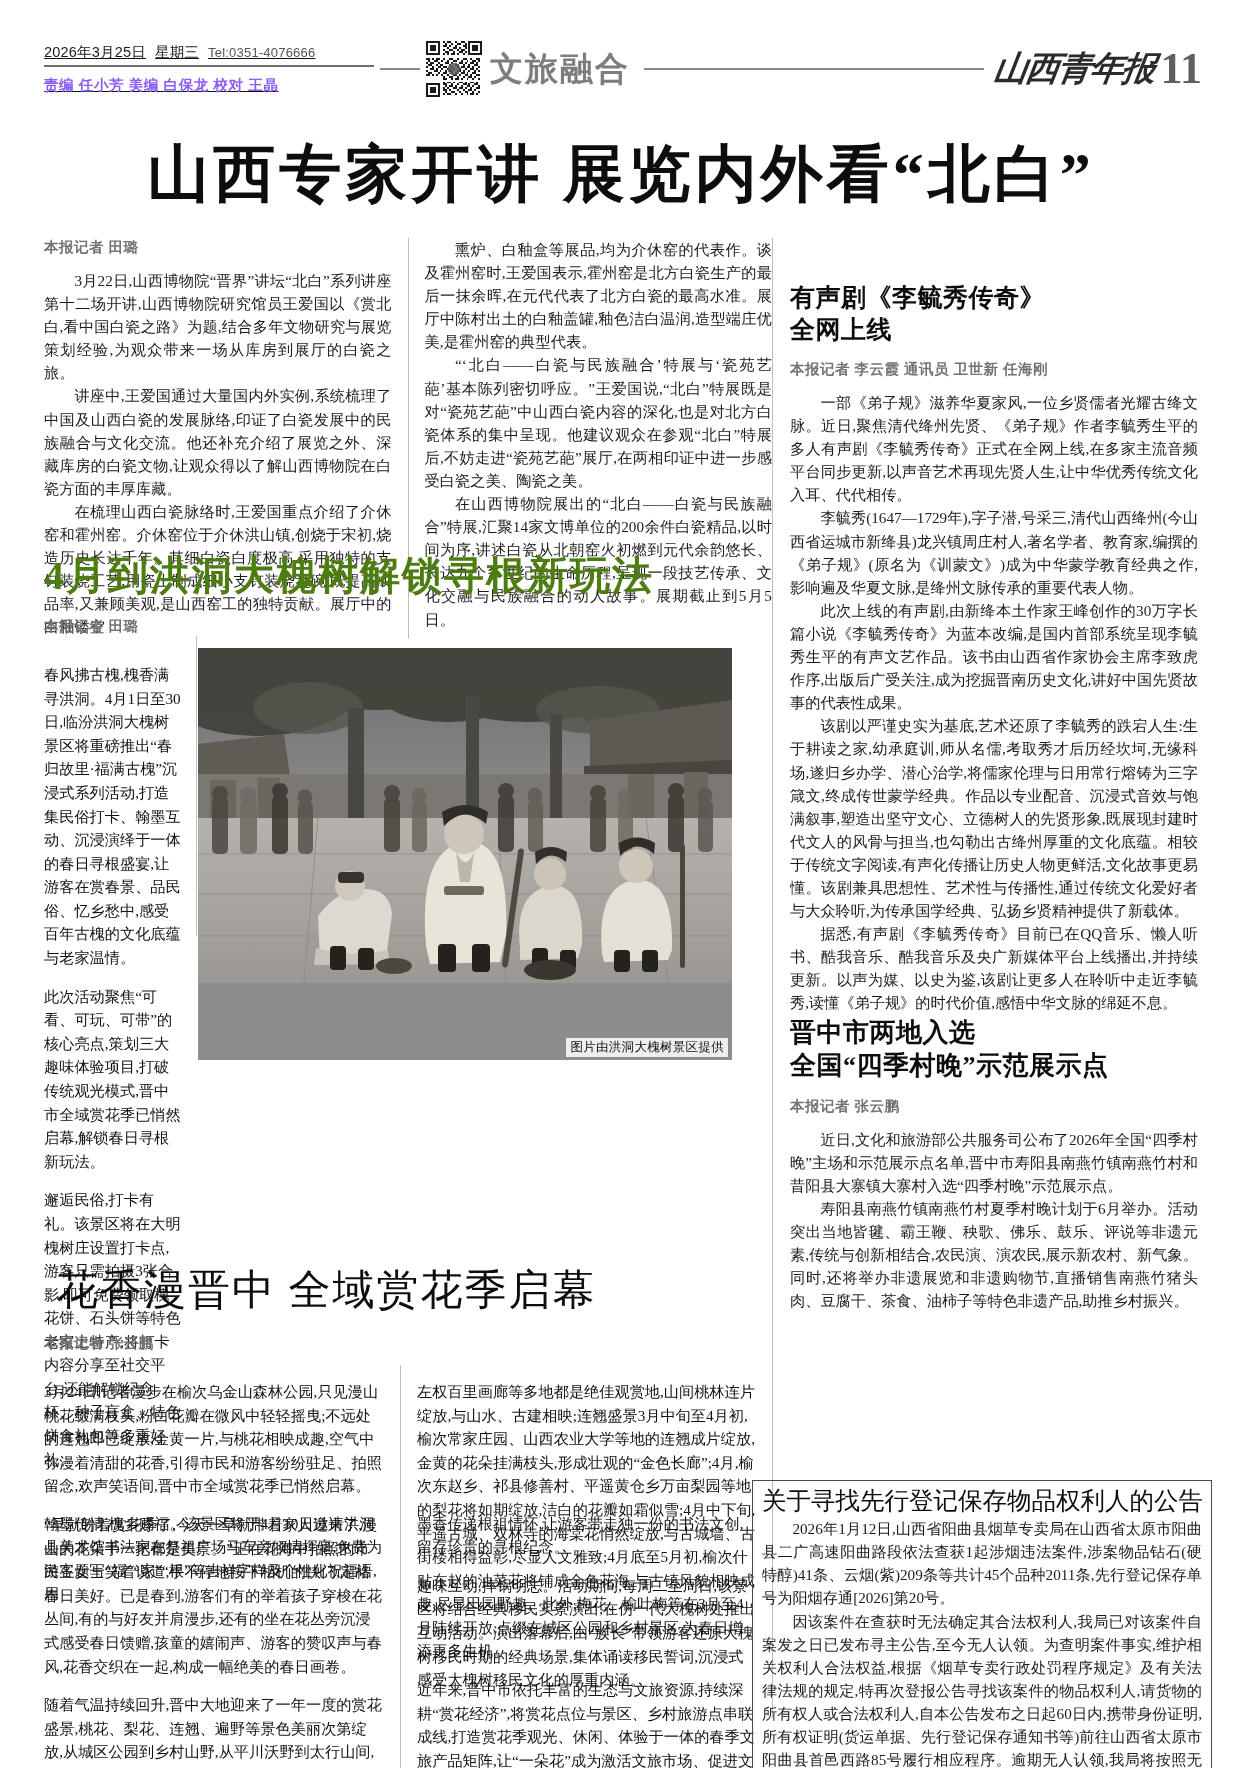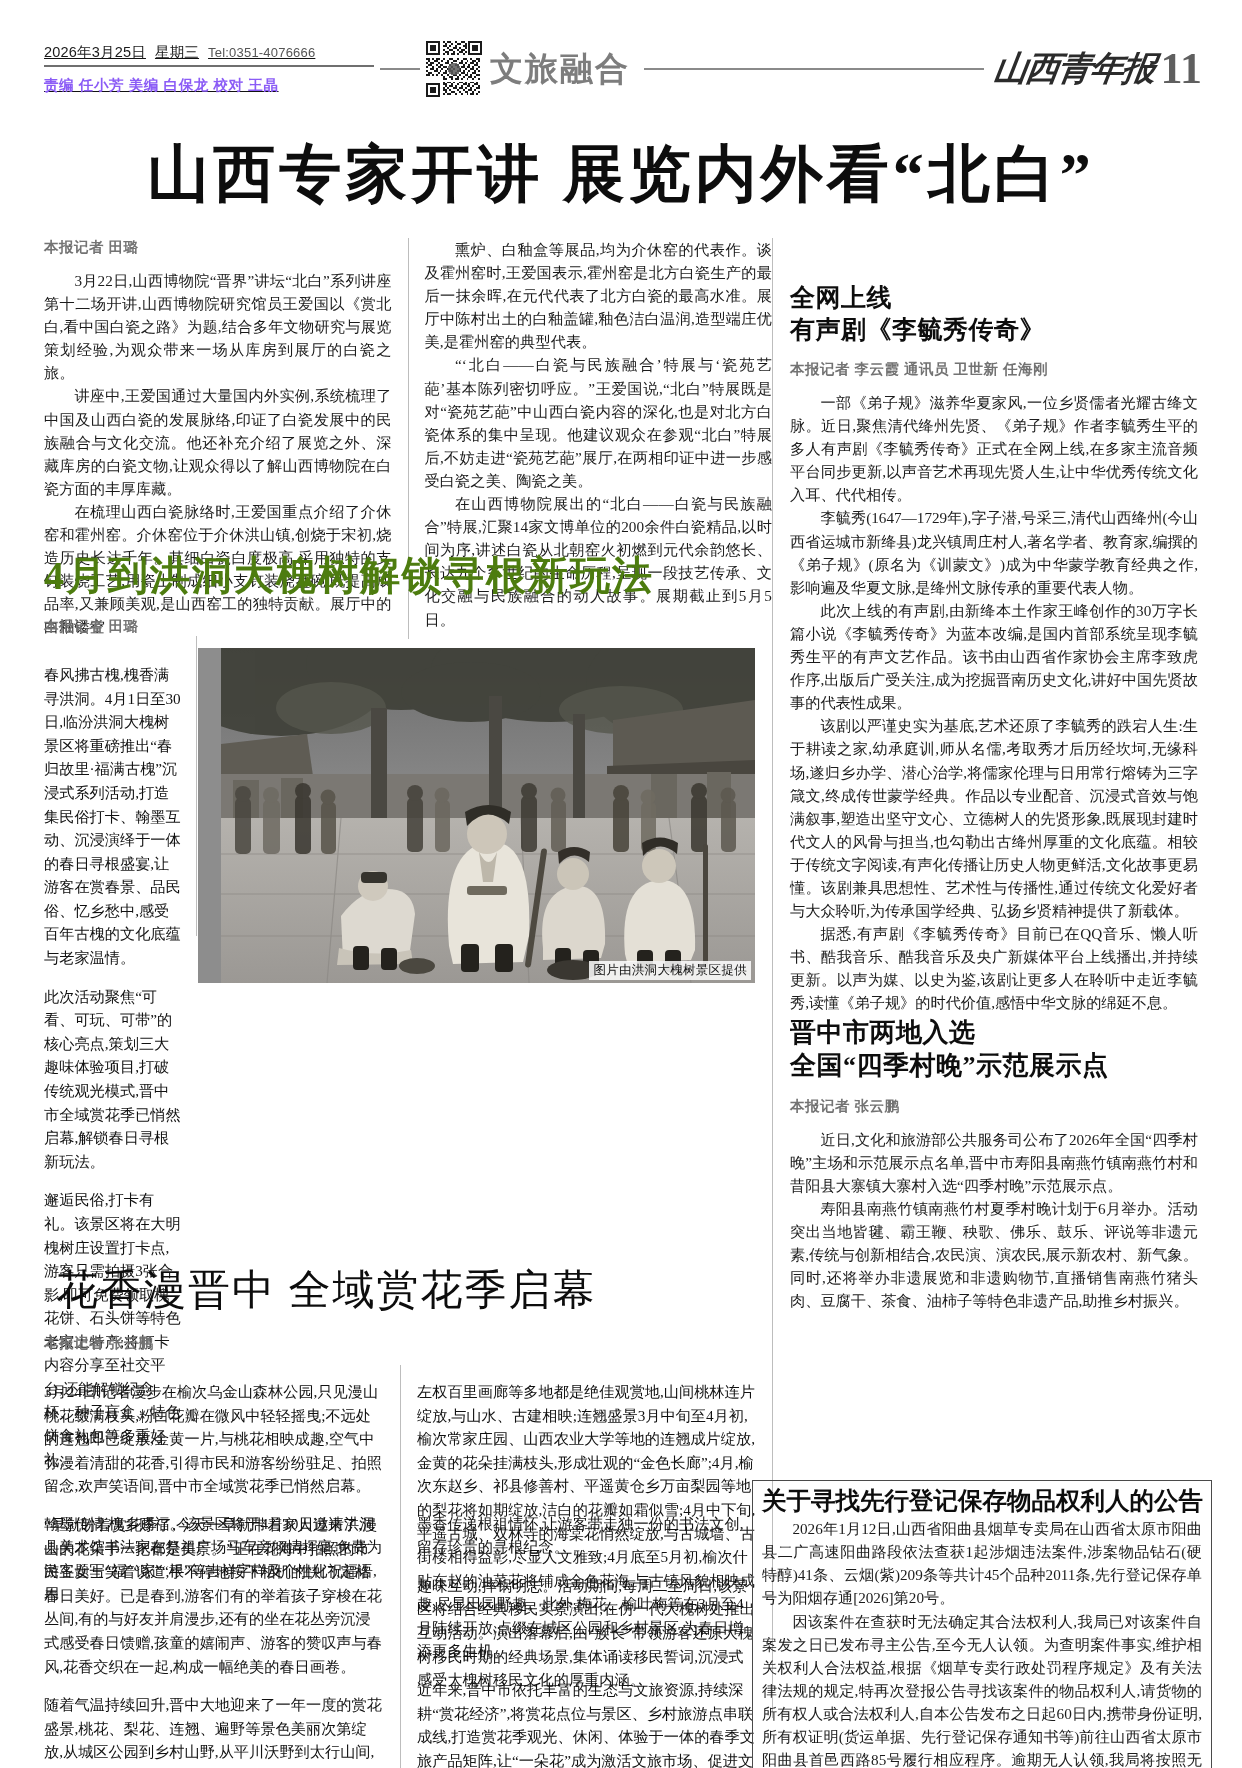--- a/index.html
+++ b/index.html
@@ -194,21 +194,21 @@
 
   
   .notice {
     border: 1.5px solid #4a4a4a;
     padding: 6px 9px 9px 9px;
     box-sizing: border-box;
     margin-top: 10px;
   }
   .notice-title {
     font-family: "Liberation Serif", serif;
-    font-weight: bold;
+    font-weight: normal;
     font-size: 24.5px;
     text-align: right;
     letter-spacing: 0px;
     line-height: 1.15;
     color: #0d0d0d;
     margin-bottom: 2px;
     white-space: nowrap;
   }
   .notice p {
     margin: 0;
@@ -485,21 +485,21 @@
 
     <div style="display:flex;">
 
       <div style="width:140px; flex:0 0 140px;">
         <p style="font-size:15.2px; line-height:1.55;">春风拂古槐,槐香满寻洪洞。4月1日至30日,临汾洪洞大槐树景区将重磅推出“春归故里·福满古槐”沉浸式系列活动,打造集民俗打卡、翰墨互动、沉浸演绎于一体的春日寻根盛宴,让游客在赏春景、品民俗、忆乡愁中,感受百年古槐的文化底蕴与老家温情。</p>
         <p style="font-size:15.2px; line-height:1.55;">此次活动聚焦“可看、可玩、可带”的核心亮点,策划三大趣味体验项目,打破传统观光模式,晋中市全域赏花季已悄然启幕,解锁春日寻根新玩法。</p>
         <p style="font-size:15.2px; line-height:1.55;">邂逅民俗,打卡有礼。该景区将在大明槐树庄设置打卡点,游客只需拍摄3张合影,即可免费领取槐花饼、石头饼等特色老家土特产;将打卡内容分享至社交平台,还能解锁纪念杯、种子盲盒、特色饼食礼包等多重好礼。</p>
       </div>
 
       <div style="width:534px; flex:0 0 534px; margin-left:14px;">
-        <div class="photo-wrap" style="height:335px;padding-left:23px;">
+        <div class="photo-wrap" style="height:412px;">
           <svg width="534" height="335" viewBox="0 0 534 335" preserveAspectRatio="none">
             <defs>
               <linearGradient id="skyG" x1="0" y1="0" x2="0" y2="1">
                 <stop offset="0%" stop-color="#6d6d6d"></stop>
                 <stop offset="55%" stop-color="#8f8f8f"></stop>
                 <stop offset="100%" stop-color="#b9b9b9"></stop>
               </linearGradient>
               <linearGradient id="grndG" x1="0" y1="0" x2="0" y2="1">
                 <stop offset="0%" stop-color="#b5b2ad"></stop>
                 <stop offset="100%" stop-color="#9b9894"></stop>
@@ -682,22 +682,22 @@
       <div class="colsep"></div>
       <div style="width:340px; flex:0 0 340px;">
         <p style="font-size:15.2px; line-height:1.55;">左权百里画廊等多地都是绝佳观赏地,山间桃林连片绽放,与山水、古建相映;连翘盛景3月中旬至4月初,榆次常家庄园、山西农业大学等地的连翘成片绽放,金黄的花朵挂满枝头,形成壮观的“金色长廊”;4月,榆次东赵乡、祁县修善村、平遥黄仓乡万亩梨园等地的梨花将如期绽放,洁白的花瓣如霜似雪;4月中下旬,平遥古城、双林寺的海棠花悄然绽放,与古城墙、古街楼相得益彰,尽显人文雅致;4月底至5月初,榆次什贴东赵的油菜花将铺成金色花海,与古镇风貌相映成趣,尽显田园野趣。此外,梅花、榆叶梅等在3月至4月陆续开放,点缀在城区公园和乡村景区,为春日增添更多生机。</p>
         <p style="font-size:15.2px; line-height:1.55;">近年来,晋中市依托丰富的生态与文旅资源,持续深耕“赏花经济”,将赏花点位与景区、乡村旅游点串联成线,打造赏花季观光、休闲、体验于一体的春季文旅产品矩阵,让“一朵花”成为激活文旅市场、促进文农文旅融合,助力乡村振兴的重要纽带。如今,全域花海赏花盛宴,不仅丰富了春季文旅供给,更吸引着市民和游客走出家门、亲近自然,带动餐饮、住宿、文创等相关产业协同发展。春日正好,不妨趁着周末时光,走上三五好友,来赴一场邀约,循着花香邂逅一场属于春日的浪漫之约,感受“怡然见晋中”的独特魅力。</p>
       </div>
     </div>
   </div>
 
   <div class="rail" style="top:282px;">
     <div class="rail-head">
+      <div>有声剧《李毓秀传奇》</div>
       <div>全网上线</div>
-      <div>有声剧《李毓秀传奇》</div>
     </div>
     <div class="byline">本报记者 李云霞 通讯员 卫世新 任海刚</div>
     <p>一部《弟子规》滋养华夏家风,一位乡贤儒者光耀古绛文脉。近日,聚焦清代绛州先贤、《弟子规》作者李毓秀生平的多人有声剧《李毓秀传奇》正式在全网上线,在多家主流音频平台同步更新,以声音艺术再现先贤人生,让中华优秀传统文化入耳、代代相传。</p>
     <p>李毓秀(1647—1729年),字子潜,号采三,清代山西绛州(今山西省运城市新绛县)龙兴镇周庄村人,著名学者、教育家,编撰的《弟子规》(原名为《训蒙文》)成为中华蒙学教育经典之作,影响遍及华夏文脉,是绛州文脉传承的重要代表人物。</p>
     <p>此次上线的有声剧,由新绛本土作家王峰创作的30万字长篇小说《李毓秀传奇》为蓝本改编,是国内首部系统呈现李毓秀生平的有声文艺作品。该书由山西省作家协会主席李致虎作序,出版后广受关注,成为挖掘晋南历史文化,讲好中国先贤故事的代表性成果。</p>
     <p>该剧以严谨史实为基底,艺术还原了李毓秀的跌宕人生:生于耕读之家,幼承庭训,师从名儒,考取秀才后历经坎坷,无缘科场,遂归乡办学、潜心治学,将儒家伦理与日用常行熔铸为三字箴文,终成传世蒙学经典。作品以专业配音、沉浸式音效与饱满叙事,塑造出坚守文心、立德树人的先贤形象,既展现封建时代文人的风骨与担当,也勾勒出古绛州厚重的文化底蕴。相较于传统文字阅读,有声化传播让历史人物更鲜活,文化故事更易懂。该剧兼具思想性、艺术性与传播性,通过传统文化爱好者与大众聆听,为传承国学经典、弘扬乡贤精神提供了新载体。</p>
     <p>据悉,有声剧《李毓秀传奇》目前已在QQ音乐、懒人听书、酷我音乐、酷我音乐及央广新媒体平台上线播出,并持续更新。以声为媒、以史为鉴,该剧让更多人在聆听中走近李毓秀,读懂《弟子规》的时代价值,感悟中华文脉的绵延不息。</p>
   </div>
 
   <div class="rail" style="top:1016px;">

